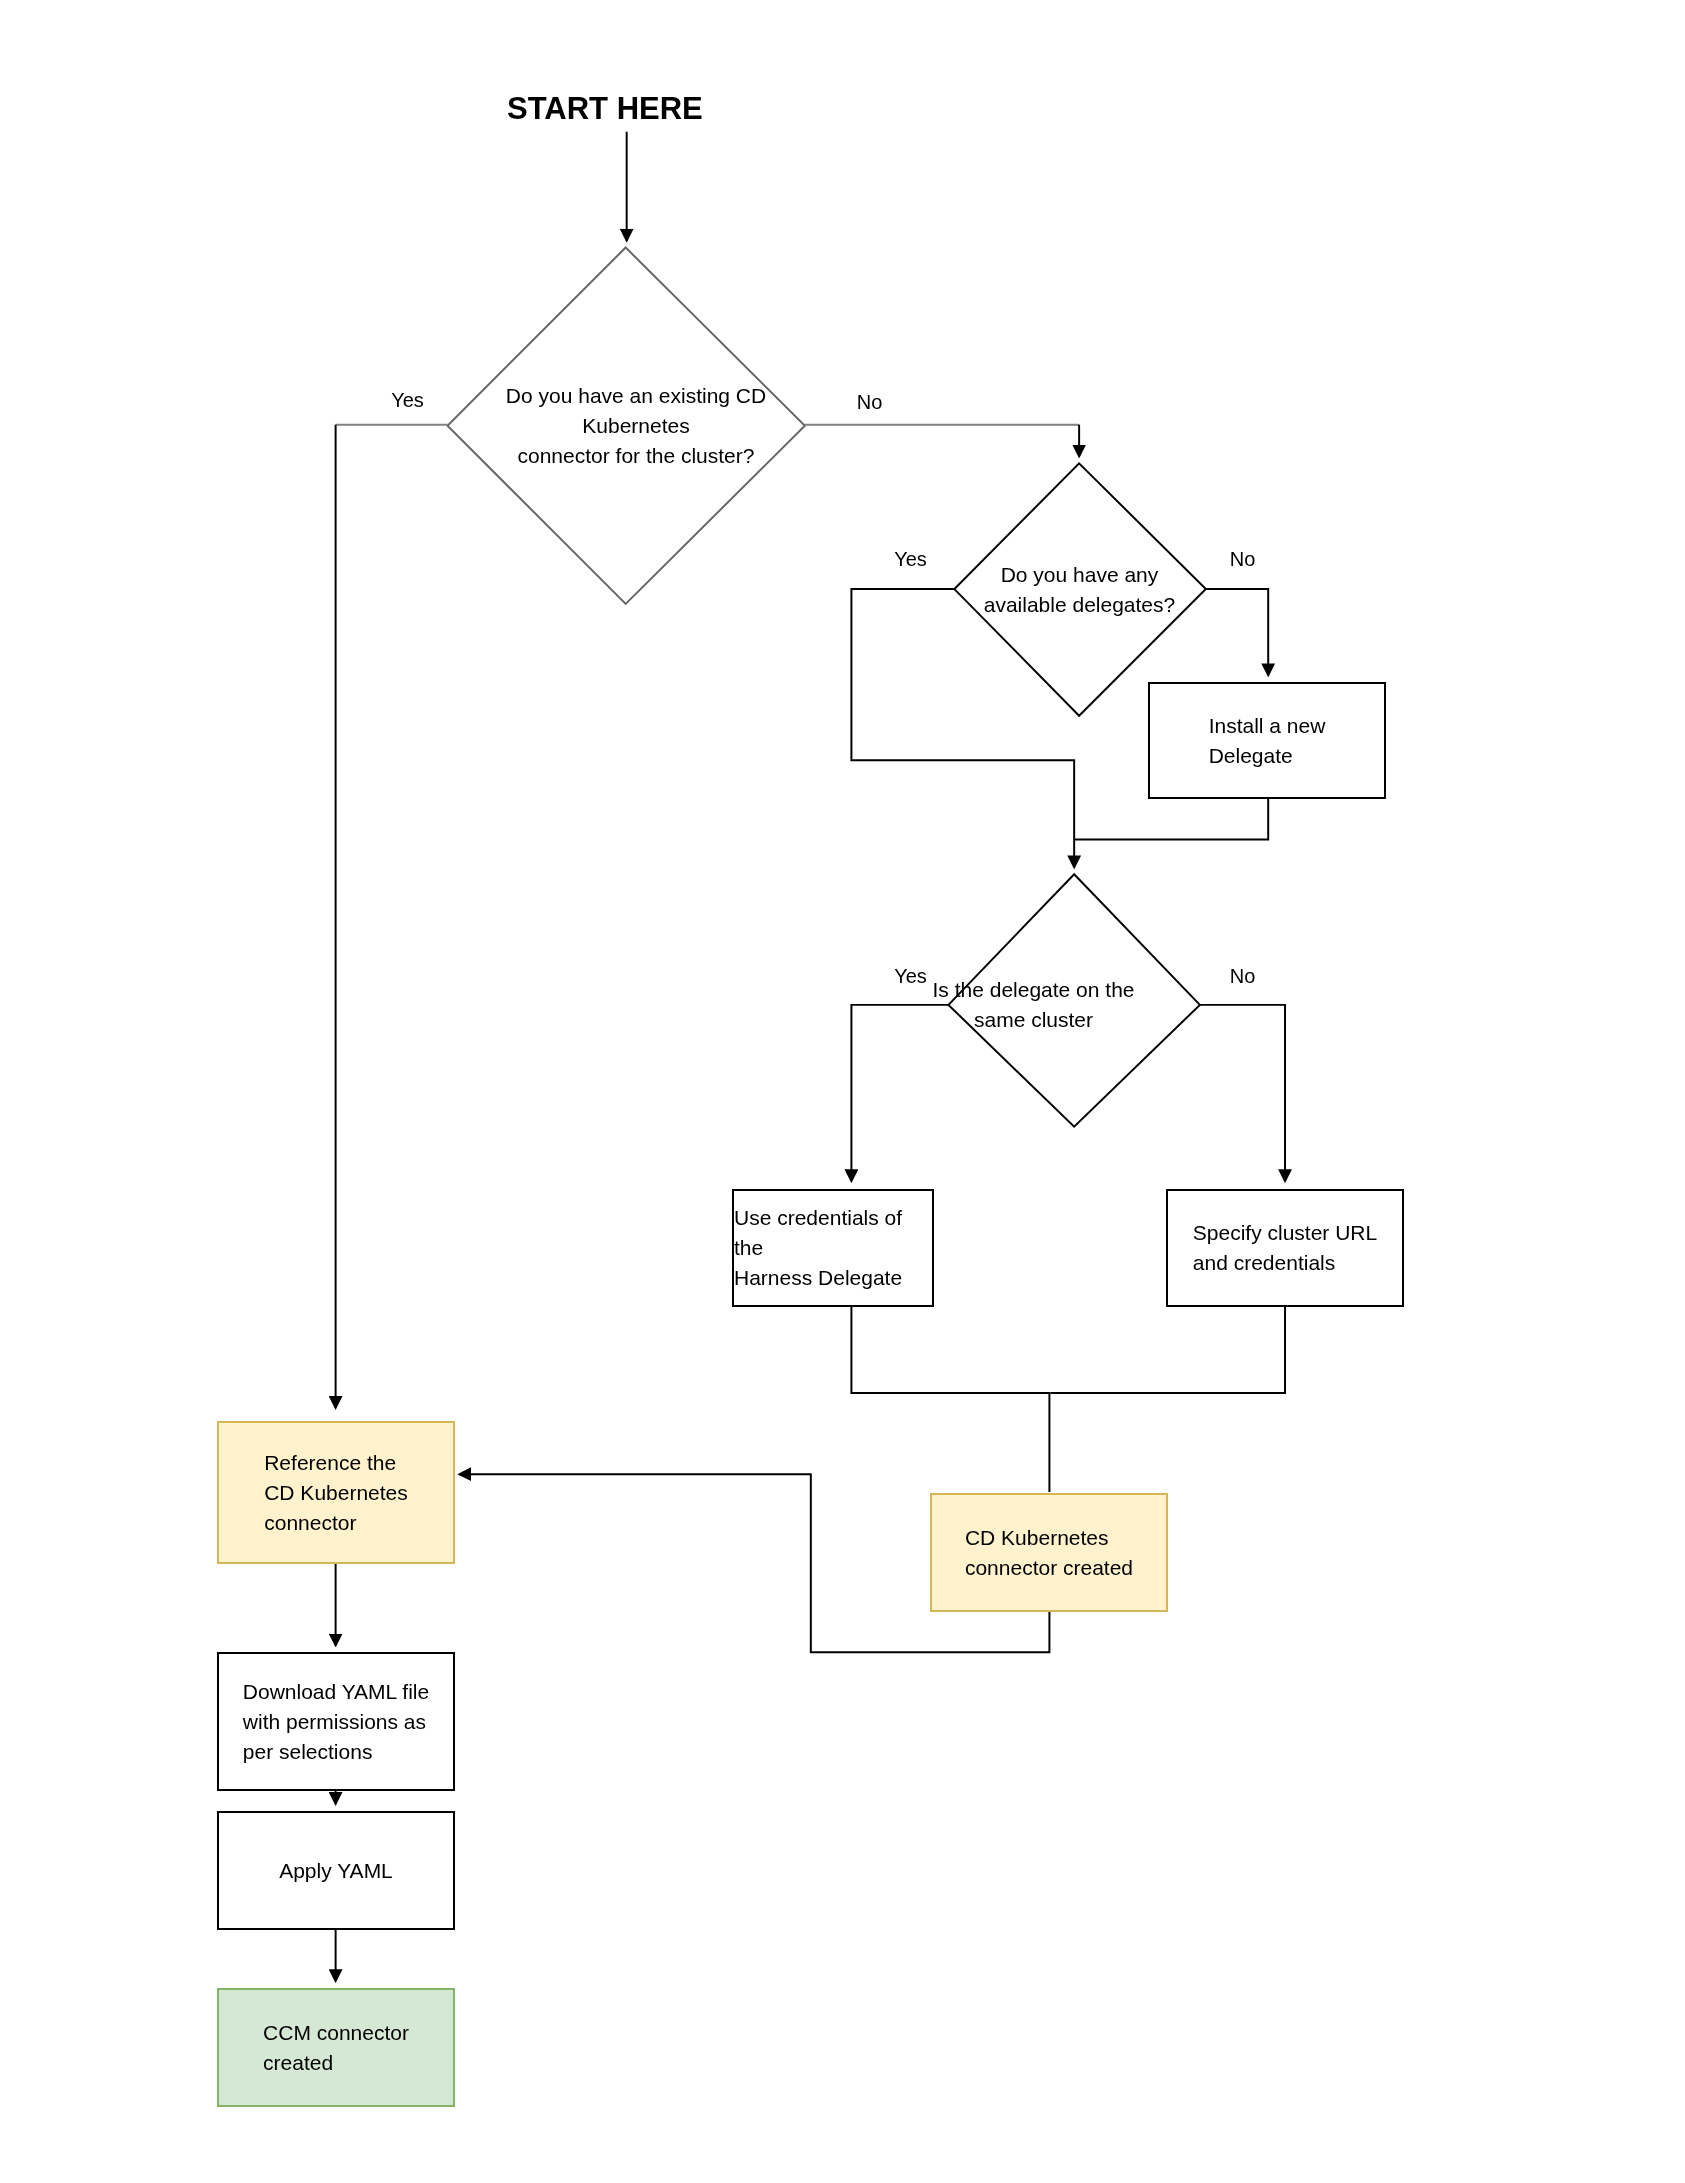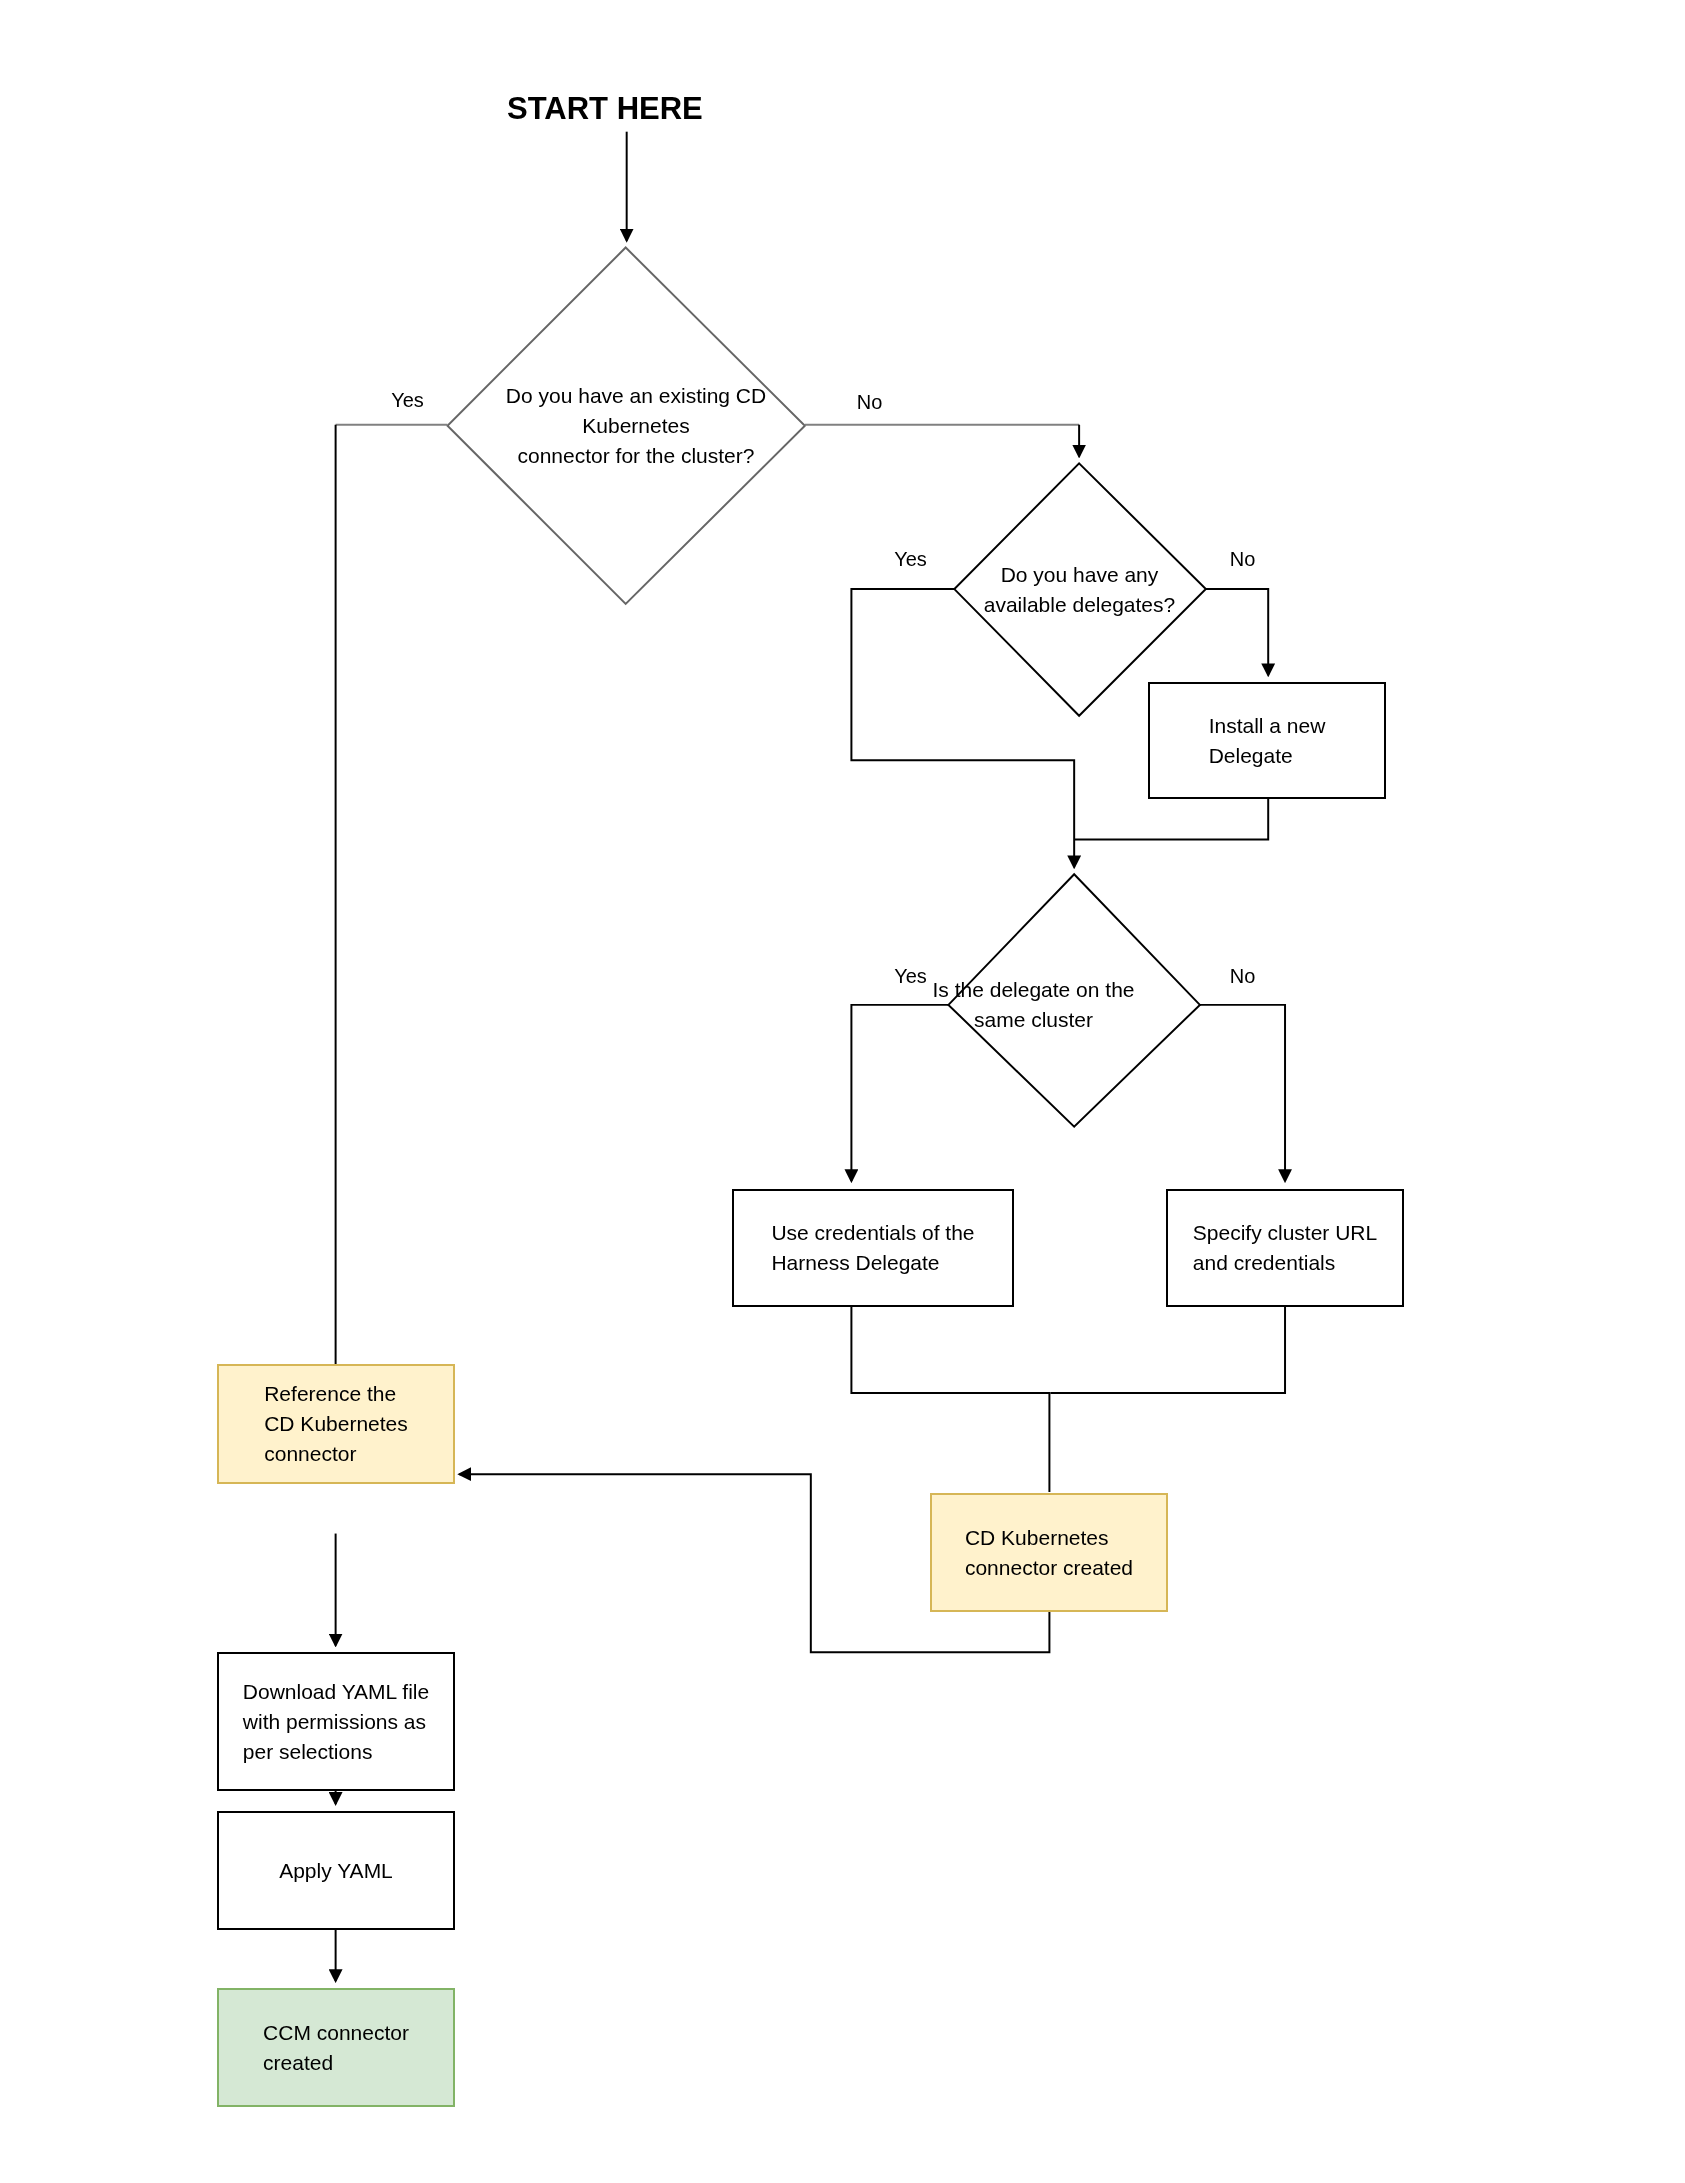--- a/index.html
+++ b/index.html
@@ -118,36 +118,36 @@
   <div class="diamond-label node-label" style="left:941px;top:560px;width:277px;height:59px;">Do you have any
 available delegates?</div>
   <div class="diamond-label node-label" style="left:895px;top:975px;width:277px;height:59px;">Is the delegate on the
 same cluster</div>
 
   <div class="node rect-node" style="left:1148px;top:682px;width:238px;height:117px;">
     <span class="node-label">Install a new
 Delegate</span>
   </div>
 
-  <div class="node rect-node" style="left:732px;top:1189px;width:282px;height:118px;">
+  <div class="node rect-node" style="left:732px;top:1189px;width:202px;height:118px;">
     <span class="node-label">Use credentials of the
 Harness Delegate</span>
   </div>
 
   <div class="node rect-node" style="left:1166px;top:1189px;width:238px;height:118px;">
     <span class="node-label">Specify cluster URL
 and credentials</span>
   </div>
 
   <div class="node rect-node yellow" style="left:930px;top:1493px;width:238px;height:119px;">
     <span class="node-label">CD Kubernetes
 connector created</span>
   </div>
 
-  <div class="node rect-node yellow" style="left:217px;top:1364px;width:238px;height:120px;">
+  <div class="node rect-node yellow" style="left:217px;top:1421px;width:238px;height:143px;">
     <span class="node-label">Reference the
 CD Kubernetes
 connector</span>
   </div>
 
   <div class="node rect-node" style="left:217px;top:1652px;width:238px;height:139px;">
     <span class="node-label">Download YAML file
 with permissions as
 per selections</span>
   </div>

